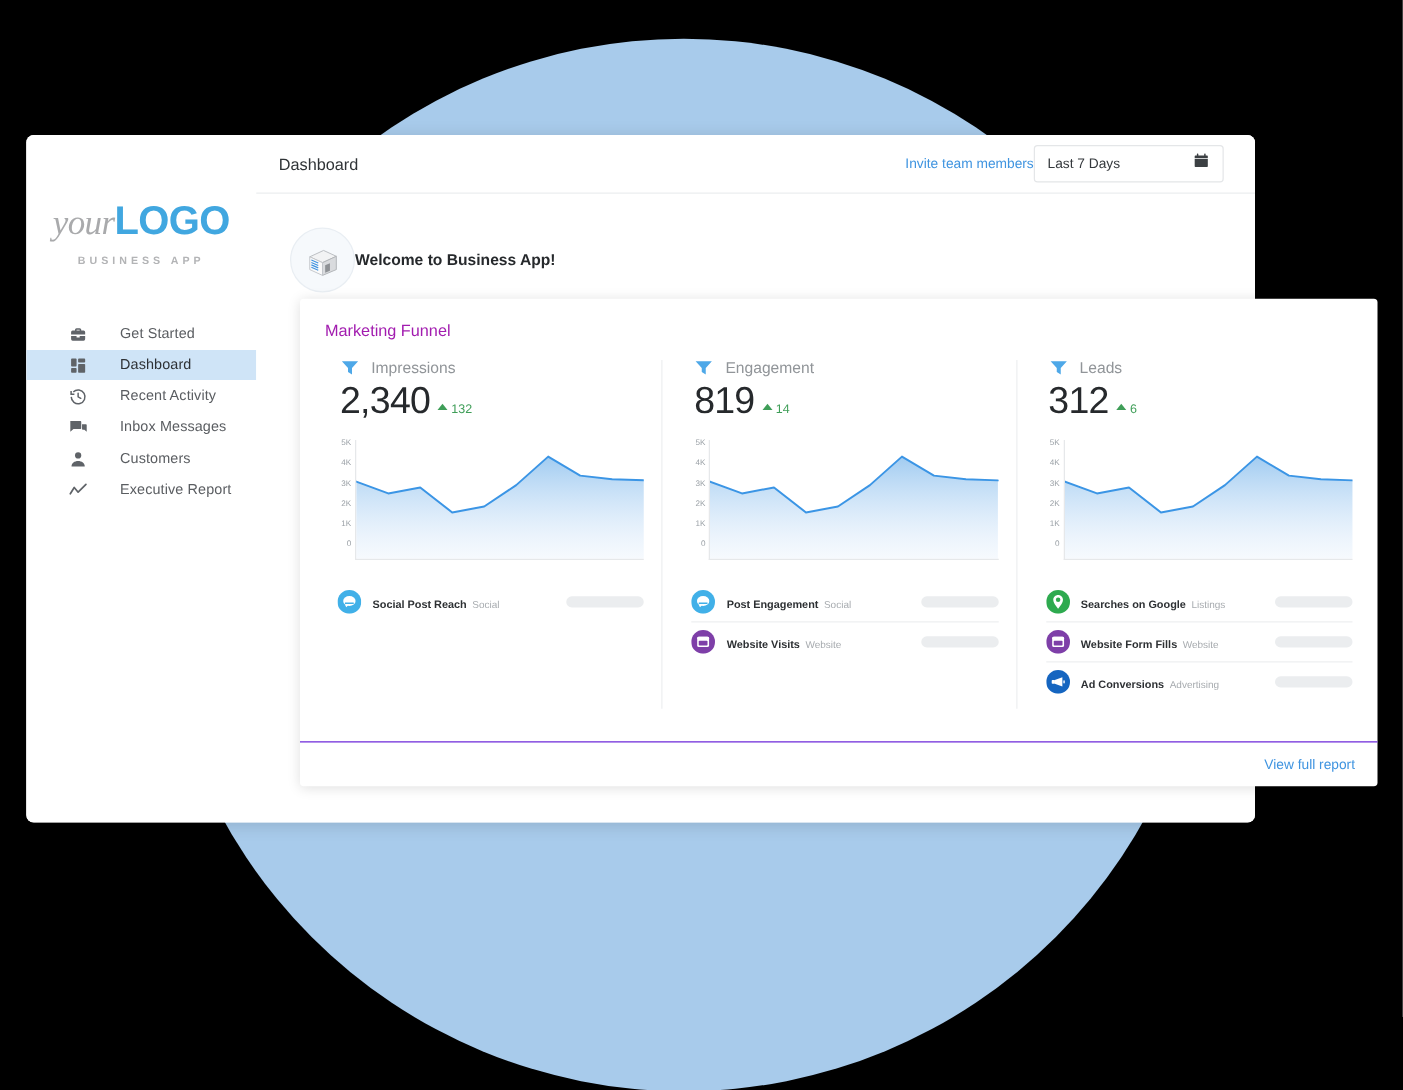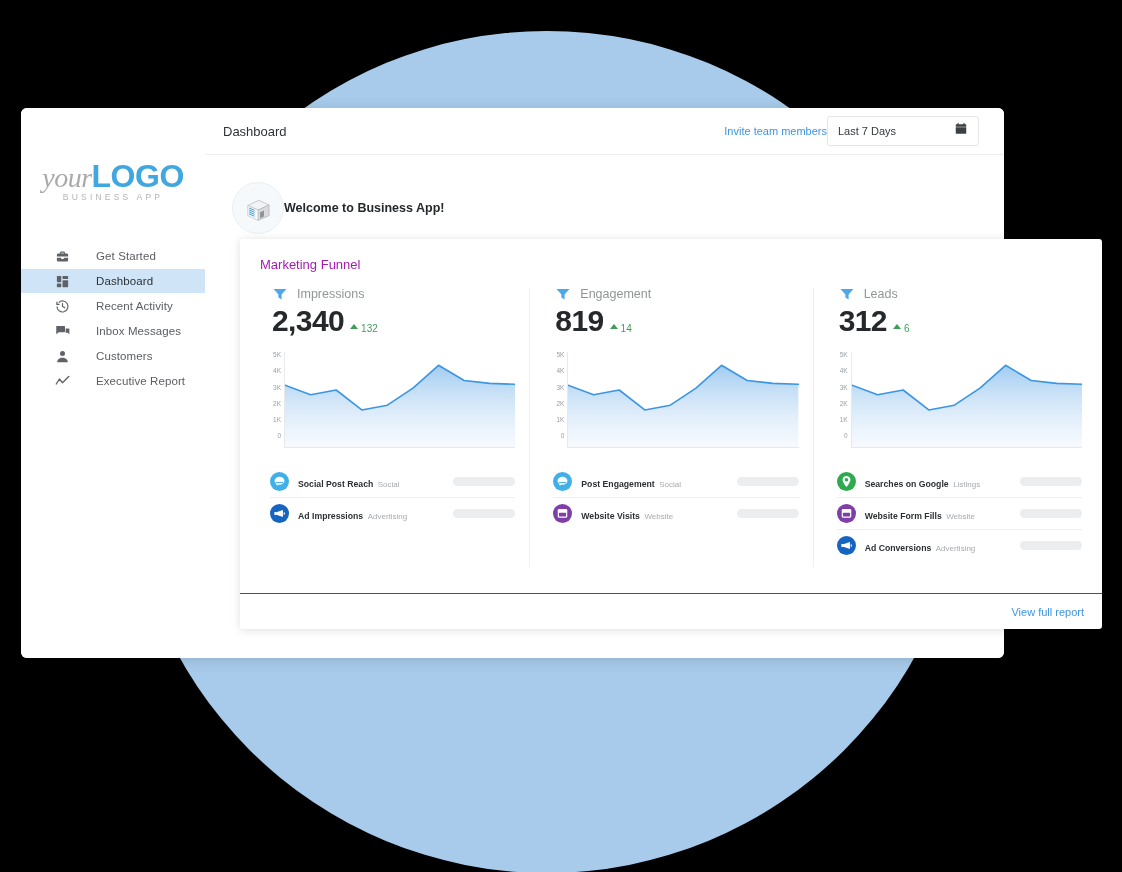--- a/index.html
+++ b/index.html
@@ -50,24 +50,25 @@
     font-weight: 400;
     font-size: 28px;
   }
   .logo .brand {
     font-weight: 700;
     color: #41a7e0;
     font-size: 32px;
     letter-spacing: -0.5px;
   }
   .logo-sub {
+    margin-top: 10px;
     font-size: 8.5px;
     letter-spacing: 3.2px;
     color: #b3b4b6;
-    font-weight: 400;
+    font-weight: 700;
   }
 
   .nav { margin-top: 42px; }
   .nav-item {
     display: flex; align-items: center;
     height: 24px;
     padding: 0 0 0 34px;
     gap: 26px;
     cursor: pointer;
     margin-bottom: 0;
@@ -162,21 +163,21 @@
     width: 1px;
     background: #eeeff1;
   }
   .fcol-head { display: flex; align-items: center; gap: 9px; padding-left: 12px; }
   .funnel-icon { width: 16px; height: 16px; flex: 0 0 16px; }
   .fcol-name { font-size: 12.5px; color: #919599; }
   .fcol-value-row {
     display: flex; align-items: baseline; gap: 6px;
     padding-left: 12px; margin-top: 2px;
   }
-  .fcol-value { font-size: 30px; color: #26292c; font-weight: 700; letter-spacing: -0.6px; }
+  .fcol-value { font-size: 30px; color: #26292c; font-weight: 400; letter-spacing: -0.6px; }
   .fcol-delta { display: flex; align-items: center; gap: 3px; }
   .delta-arrow {
     width: 0; height: 0;
     border-left: 4px solid transparent;
     border-right: 4px solid transparent;
     border-bottom: 5px solid #3f9e58;
     position: relative; top: -2px;
   }
   .delta-num { font-size: 10px; color: #3f9e58; }
 
@@ -412,37 +413,20 @@
             </span>
             <span class="lg-texts">
               <span class="lg-name">Social Post Reach</span>
               <span class="lg-cat">Social</span>
             </span>
             <span class="lg-bar-wrap">
               <span class="lg-bar" style="width: 66%;"></span>
             </span>
           </div>
 
-          <div class="legend-row">
-            <span class="lg-icon">
-              <svg viewBox="0 0 20 20" width="19" height="19">
-                <circle cx="10" cy="10" r="10" fill="#1565c0"></circle>
-                <path d="M13.6 6.2 v7.6 L6.6 11.4 v-2.8 Z" fill="#fff"></path>
-                <rect x="4.6" y="8.4" width="2.4" height="3.2" rx="0.6" fill="#fff"></rect>
-                <rect x="14.4" y="8.6" width="1.2" height="2.8" rx="0.6" fill="#fff"></rect>
-              </svg>
-            </span>
-            <span class="lg-texts">
-              <span class="lg-name">Ad Impressions</span>
-              <span class="lg-cat">Advertising</span>
-            </span>
-            <span class="lg-bar-wrap">
-              <span class="lg-bar" style="width: 56%;"></span>
-            </span>
-          </div>
         </div>
       </div>
 
       <div class="fcol">
         <div class="fcol-head">
           <span class="funnel-icon">
             <svg viewBox="0 0 16 16" width="16" height="16">
               <polygon points="1.5,3 14.5,3 9.6,8.4 9.6,13.6 6.4,11.6 6.4,8.4" fill="#4ea8e8"></polygon>
             </svg>
           </span>

